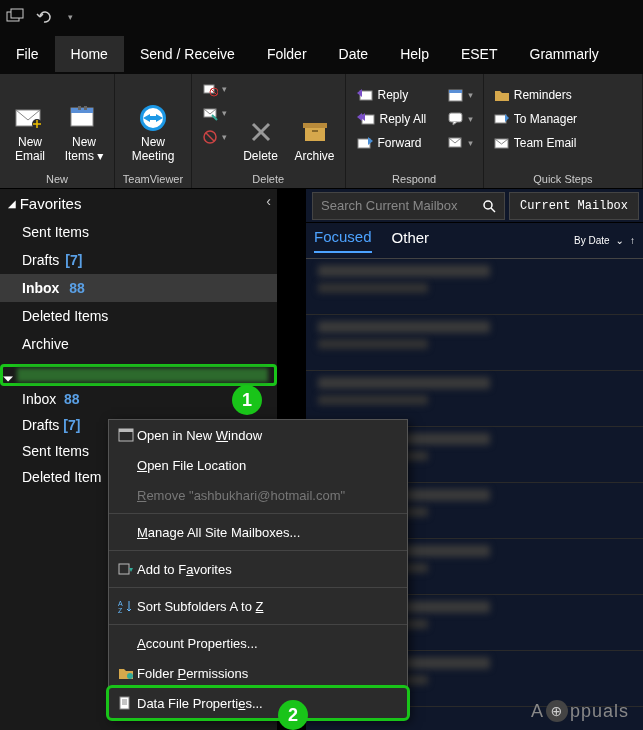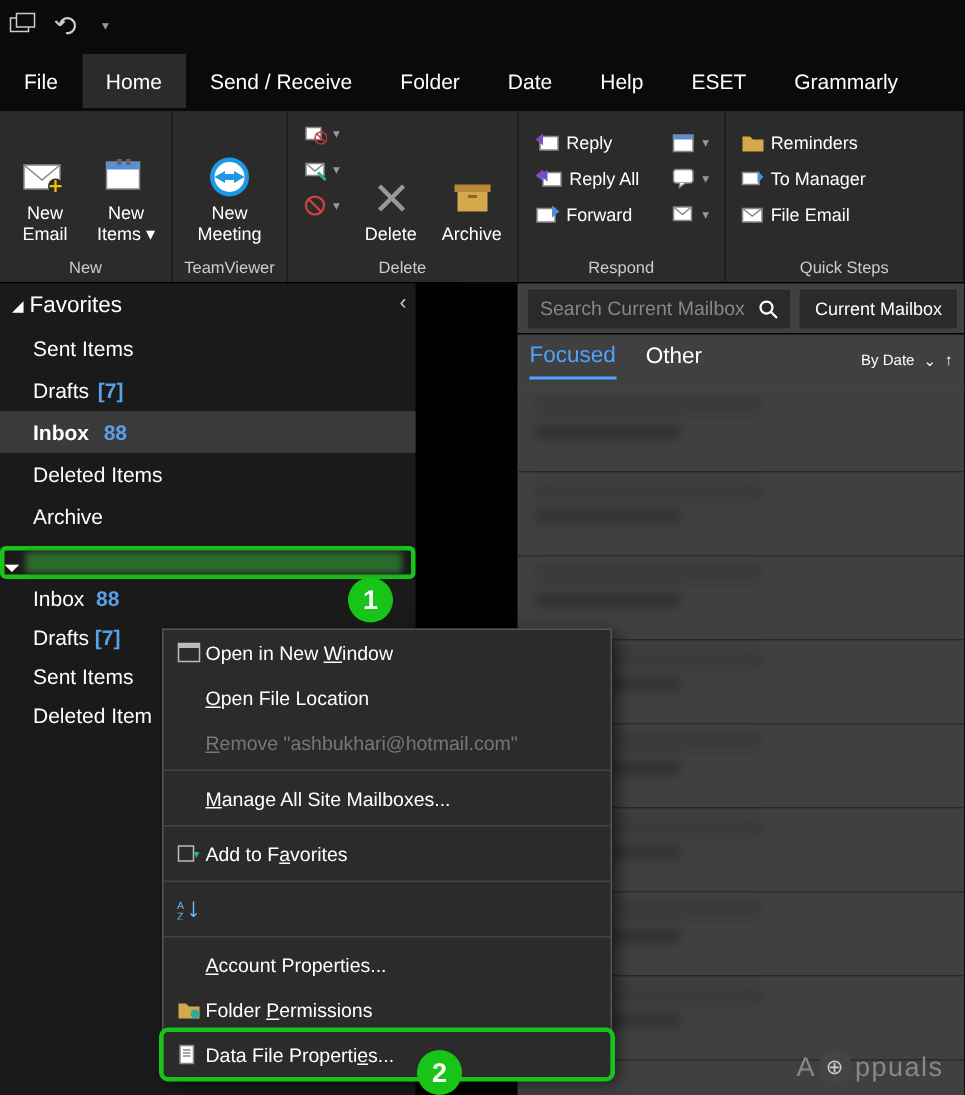--- a/index.html
+++ b/index.html
@@ -41,25 +41,25 @@
   .account-row::before { content:"◢"; transform: rotate(45deg); font-size:9px; color:#fff; position:absolute; left:2px; top:4px; }
   .account-inner { flex:1; height:14px; margin:0 6px 0 14px; background:#2d6a2d; filter:blur(2px); }
 
   
   .sub { padding:5px 8px 5px 22px; font-size:14px; color:#fff; }
 
   
   .gutter { width:28px; background:#000; }
 
   
-  .maillist { flex:1; background:#404040; position:relative;margin-left:39px; }
+  .maillist { flex:1; background:#0f172a; position:relative; }
   .searchrow { display:flex; align-items:center; height:34px; border-bottom:1px solid #000; }
   .searchbox { flex:1; height:28px; margin:3px 0 3px 6px; background:#2a2a2a; border:1px solid #444; display:flex; align-items:center; padding:0 8px; color:#888; cursor:text; }
   .searchbox .mag { margin-left:auto; color:#ccc; cursor:pointer; }
-  .scope { padding:0 10px; height:28px; display:flex; align-items:center; border:1px solid #444; background:#2a2a2a; margin:3px 4px 3px 4px; cursor:pointer; font-size:12px; color:#fff; }
+  .scope { padding:0 10px; height:28px; display:flex; align-items:center; border:1px solid #444; background:#2a2a2a; margin:3px 4px 3px 4px; cursor:pointer; font-size:12px; color:#fff;font-family:Liberation Mono, monospace; }
   .tabrow { display:flex; align-items:center; height:36px; border-bottom:1px solid #444; padding:0 8px; gap:20px; }
   .mtab { font-size:15px; color:#fff; cursor:pointer; padding-bottom:6px; }
   .mtab.active { color:#4da3ff; border-bottom:2px solid #4da3ff; }
   .sortbtn { margin-left:auto; display:flex; align-items:center; gap:6px; cursor:pointer; font-size:10px; color:#fff; }
   .msg { height:56px; border-bottom:1px solid #2a2a2a; padding:6px 12px; position:relative; }
   .msg .l1 { width:55%; height:12px; background:#3a3a3a; border-radius:2px; filter:blur(3px); }
   .msg .l2 { width:35%; height:10px; background:#333; margin-top:6px; border-radius:2px; filter:blur(3px); }
 
   
   .ctxmenu { position:absolute; left:108px; top:419px; width:300px; background:#2b2b2b; border:1px solid #555; box-shadow:3px 3px 10px rgba(0,0,0,.6); z-index:50; }
@@ -293,21 +293,21 @@
             </span>
           <span>To Manager</span>
         </div>
         <div class="smallrow">
           <span>
               <svg width="16" height="14">
                 <rect x="1" y="3" width="13" height="9" fill="#fff" stroke="#888"></rect>
                 <path d="M1 3l6.5 5L14 3" stroke="#888" fill="none"></path>
               </svg>
             </span>
-          <span>File Email</span>
+          <span>Team Email</span>
         </div>
       </div>
     </div>
     <div class="rgroup-label">Quick Steps</div>
   </div>
 </div>
 
 <div class="content">
 
   <div class="folderpane">
@@ -427,20 +427,21 @@
   </div>
   <div class="ctxsep"></div>
   <div class="ctxitem">
     <span class="cic">
         <svg width="16" height="14">
           <text x="0" y="7" font-size="7" fill="#6bf">A</text>
           <text x="0" y="14" font-size="7" fill="#6bf">Z</text>
           <path d="M11 2v10m0 0l-2-2m2 2l2-2" stroke="#6bf" fill="none"></path>
         </svg>
       </span>
+    <span>Sort Subfolders A to <u>Z</u></span>
   </div>
   <div class="ctxsep"></div>
   <div class="ctxitem">
     <span class="cic"></span>
     <span><u>A</u>ccount Properties...</span>
   </div>
   <div class="ctxitem">
     <span class="cic">
         <svg width="16" height="14">
           <path d="M1 3h5l2 2h7v8H1z" fill="#d6a84c"></path>

